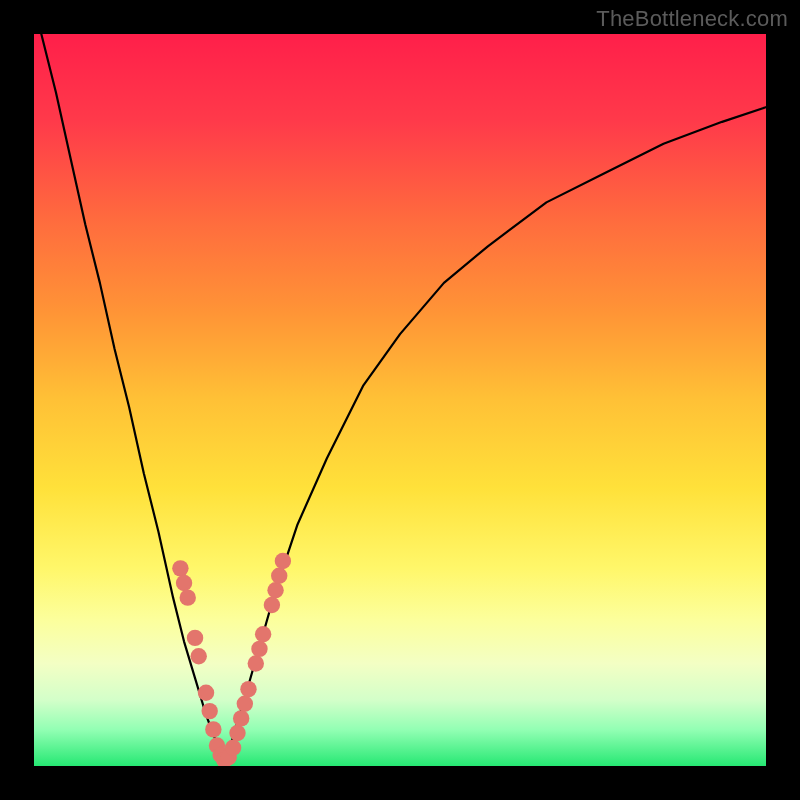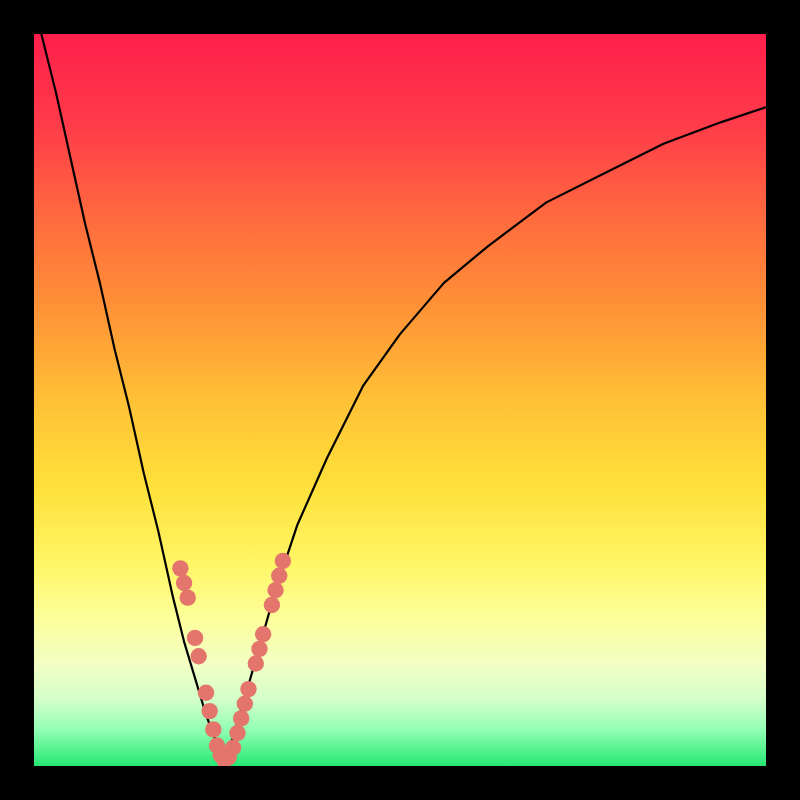--- a/index.html
+++ b/index.html
@@ -95,14 +95,15 @@
           <circle cx="225.46" cy="614.88" r="8.2" fill="#e3756c"></circle>
           <circle cx="229.12" cy="600.24" r="8.2" fill="#e3756c"></circle>
           <circle cx="237.90" cy="570.96" r="8.2" fill="#e3756c"></circle>
           <circle cx="241.56" cy="556.32" r="8.2" fill="#e3756c"></circle>
           <circle cx="245.22" cy="541.68" r="8.2" fill="#e3756c"></circle>
           <circle cx="248.88" cy="527.04" r="8.2" fill="#e3756c"></circle>
         </g>
     </svg>
   </div>
 
+  <div class="watermark">TheBottleneck.com</div>
 
 </div>
 
 </body></html>

